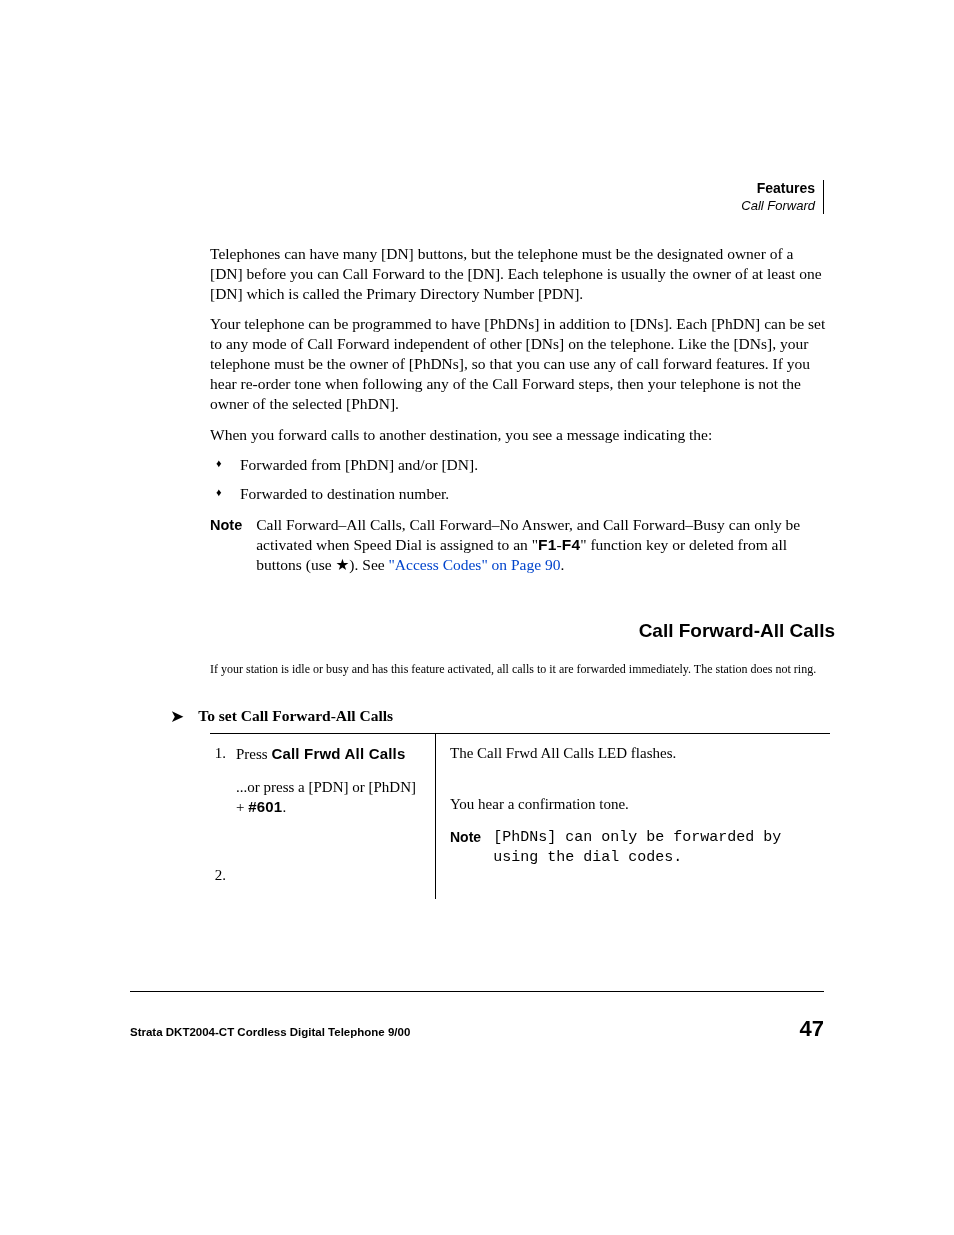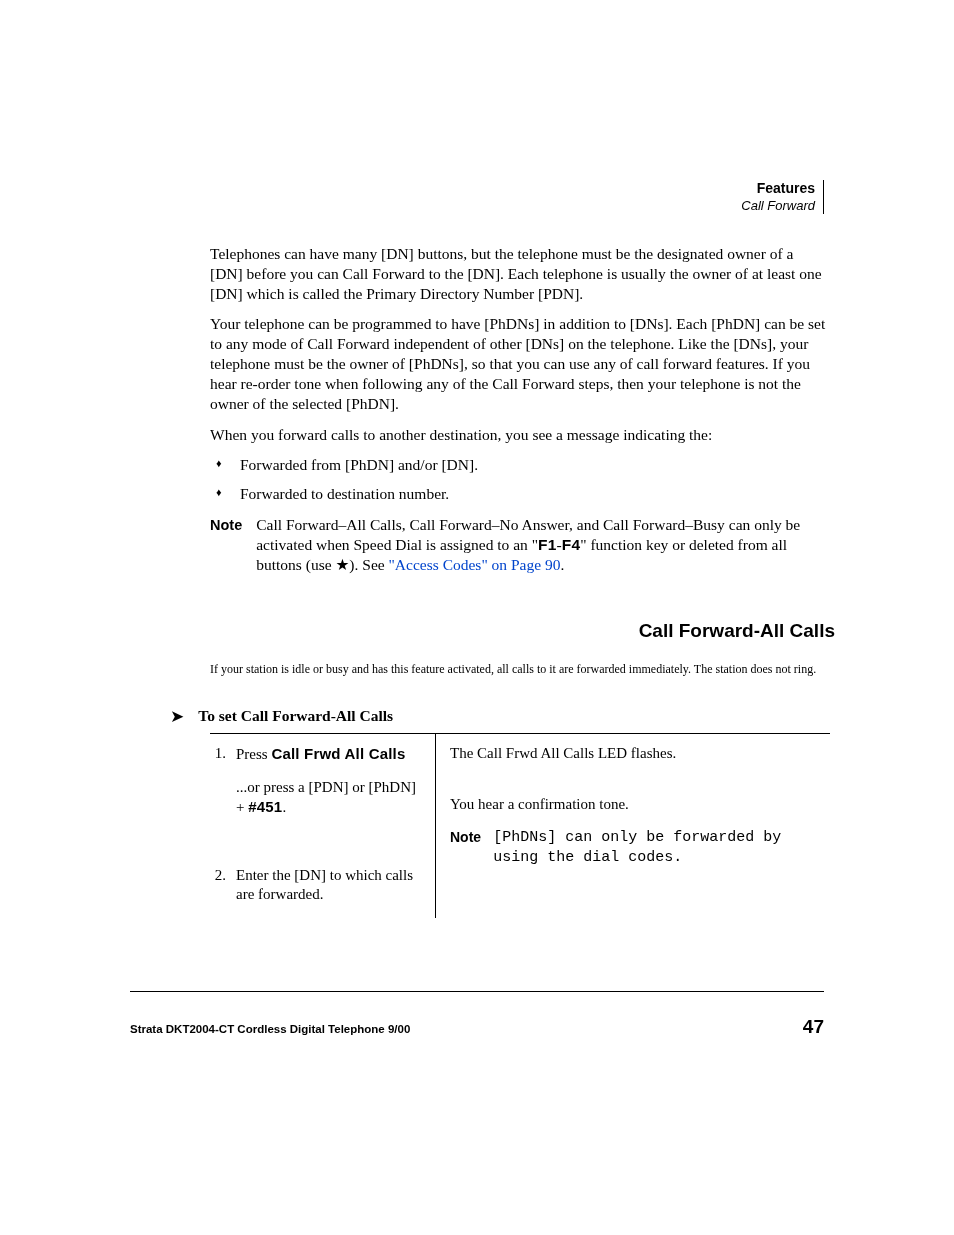--- a/index.html
+++ b/index.html
@@ -197,21 +197,21 @@
     align-items: baseline;
     font-family: Arial, Helvetica, sans-serif;
   }
   .footer .ftext {
     font-weight: bold;
     font-size: 11.5px;
     color: #000;
   }
   .footer .pnum {
     font-weight: bold;
-    font-size: 19px;
+    font-size: 22px;
   }
   .star { font-family: Arial, Helvetica, sans-serif; }
 </style>
 </head>
 <body>
 
 <div class="running-head">
   <div class="rule">
     <div class="chapter">Features</div>
     <div class="section">Call Forward</div>
@@ -248,27 +248,26 @@
 <div class="proc-table" style="top:733px;">
   <div class="topline"></div>
   <div class="row">
     <div class="lcol">
       <ol>
         <li>
           <span class="num">1.</span>
           <span class="txt">
             <span>Press </span><span class="sans-bold">Call Frwd All Calls</span>
             <div class="indent-sub" style="padding-left:0; margin-top:14px;">
-              <span>...or press a [PDN] or [PhDN] + </span><span class="sans-bold">#451</span><span>.</span>
+              <span>...or press a [PDN] or [PhDN] + </span><span class="sans-bold">#601</span><span>.</span>
             </div>
           </span>
         </li>
         <li style="margin-top:48px;">
           <span class="num">2.</span>
-          <span class="txt">Enter the [DN] to which calls are forwarded.</span>
         </li>
       </ol>
     </div>
     <div class="rcol">
       <div>The Call Frwd All Calls LED flashes.</div>
       <div style="margin-top:32px;">You hear a confirmation tone.</div>
       <div class="inner-note">
         <div class="lab">Note</div>
         <div class="bod">[PhDNs] can only be forwarded by using the dial codes.</div>
       </div>

